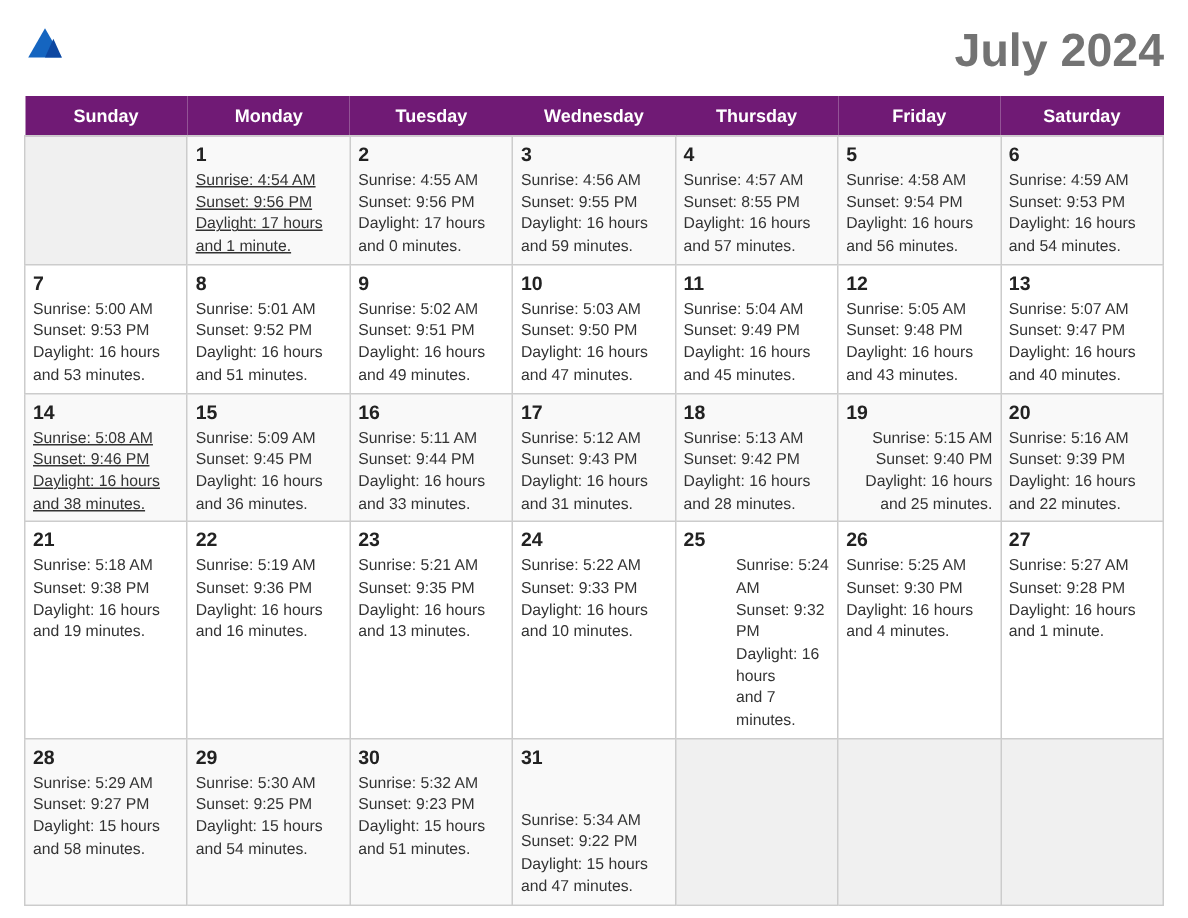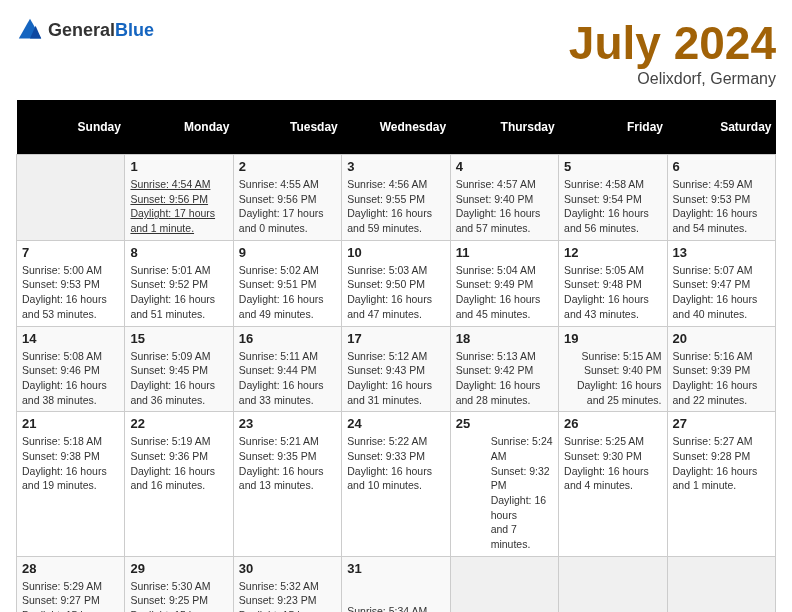--- a/index.html
+++ b/index.html
@@ -32,38 +32,38 @@
       color: #1565c0;
     }
     .logo-icon {
       width: 28px;
       height: 28px;
     }
     .title-block {
       text-align: right;
     }
     .month-title {
-      font-size: 46px;
-      font-weight: bold;
-      color: #a16207;
+      font-size: 31px;
+      font-weight: bold;
+      color: #737373;
     }
     .location-title {
       font-size: 16px;
       color: #444;
     }
     table {
       width: 100%;
       border-collapse: collapse;
       font-size: 11px;
     }
     thead tr th {
-      background-color: #000000;
+      background-color: #701a75;
       color: #fff;
-      padding: 20px 4px;
-      text-align: right;
+      padding: 6px 4px;
+      text-align: center;
       font-size: 12px;
       font-weight: bold;
     }
     tbody tr td {
       border: 1px solid #ccc;
       vertical-align: top;
       padding: 4px 5px;
       min-height: 80px;
       width: 14.28%;
     }
@@ -91,27 +91,23 @@
   </style>
 </head>
 <body>
 
 <div class="header">
   <div class="logo">
     <svg class="logo-icon" viewBox="0 0 40 40">
       <polygon points="20,4 36,32 4,32" fill="#1565c0"></polygon>
       <polygon points="28,14 36,32 20,32" fill="#0d47a1"></polygon>
     </svg>
-    <div>
-      <span class="logo-text-general">General</span><span class="logo-text-blue">Blue</span>
-    </div>
   </div>
   <div class="title-block">
     <div class="month-title">July 2024</div>
-    <div class="location-title">Oelixdorf, Germany</div>
   </div>
 </div>
 
 <table>
   <thead>
     <tr>
     <th>Sunday</th>
         <th>Monday</th>
         <th>Tuesday</th>
         <th>Wednesday</th>
@@ -140,21 +136,21 @@
         <td>
           <span class="day-number">3</span>
           <div class="day-info" style="white-space: pre-line;">Sunrise: 4:56 AM
 Sunset: 9:55 PM
 Daylight: 16 hours
 and 59 minutes.</div>
         </td>
         <td>
           <span class="day-number">4</span>
           <div class="day-info" style="white-space: pre-line;">Sunrise: 4:57 AM
-Sunset: 9:40 PM
+Sunset: 8:55 PM
 Daylight: 16 hours
 and 57 minutes.</div>
         </td>
         <td>
           <span class="day-number">5</span>
           <div class="day-info" style="white-space: pre-line;">Sunrise: 4:58 AM
 Sunset: 9:54 PM
 Daylight: 16 hours
 and 56 minutes.</div>
         </td>
@@ -213,21 +209,21 @@
           <span class="day-number">13</span>
           <div class="day-info" style="white-space: pre-line;">Sunrise: 5:07 AM
 Sunset: 9:47 PM
 Daylight: 16 hours
 and 40 minutes.</div>
         </td>
       </tr>
       <tr>
         <td>
           <span class="day-number">14</span>
-          <div class="day-info" style="white-space: pre-line;">Sunrise: 5:08 AM
+          <div class="day-info" style="white-space: pre-line; text-decoration: underline;">Sunrise: 5:08 AM
 Sunset: 9:46 PM
 Daylight: 16 hours
 and 38 minutes.</div>
         </td>
         <td>
           <span class="day-number">15</span>
           <div class="day-info" style="white-space: pre-line;">Sunrise: 5:09 AM
 Sunset: 9:45 PM
 Daylight: 16 hours
 and 36 minutes.</div>

